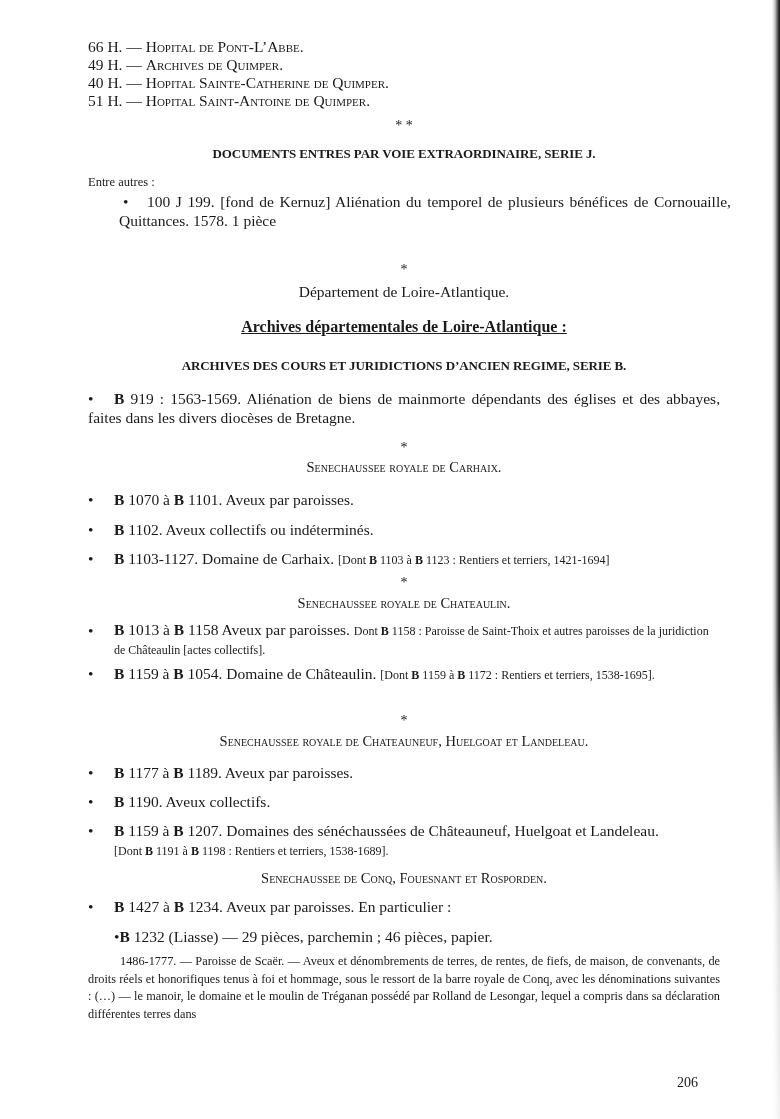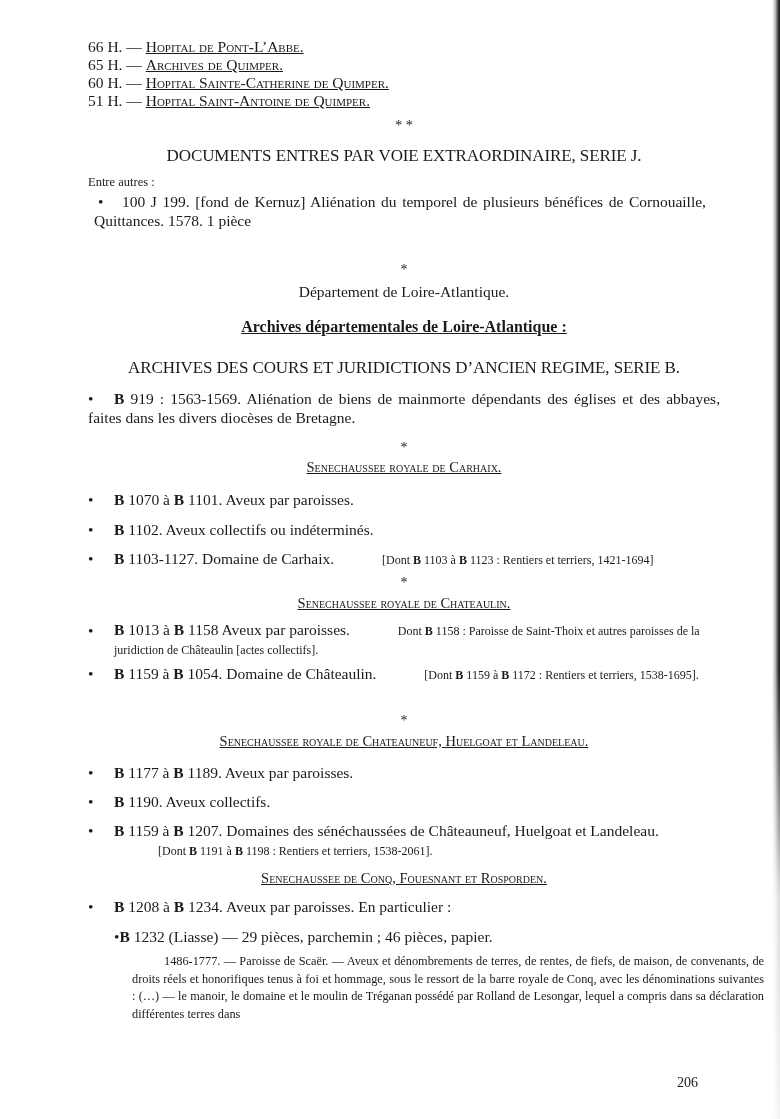--- a/index.html
+++ b/index.html
@@ -9,50 +9,50 @@
   }
   .edge {
     position: absolute; top: 0; right: 0; width: 8px; height: 1119px;
     background: linear-gradient(to right, rgba(255,255,255,0) 0%, #bdbdbd 40%, #3a3a3a 80%, #111 100%);
     -webkit-mask-image: linear-gradient(to bottom, #000 0%, #000 60%, rgba(0,0,0,0.15) 80%, rgba(0,0,0,0.05) 100%);
     mask-image: linear-gradient(to bottom, #000 0%, #000 60%, rgba(0,0,0,0.15) 80%, rgba(0,0,0,0.05) 100%);
   }
   .page { position: absolute; left: 88px; top: 0; width: 632px; }
   .abs { position: absolute; }
   .hline { font-size: 15.5px; line-height: 18px; white-space: nowrap; left: 0; }
-  .sc { font-variant: small-caps; text-decoration: underline; }
+  .sc { font-variant: small-caps; }
   .center { left: 0; width: 632px; text-align: center; }
   .stars { font-size: 14px; }
-  .h-bold { font-weight: normal; font-size: 17px; letter-spacing: -0.1px; }
+  .h-bold { font-weight: bold; font-size: 13px; letter-spacing: -0.1px; }
   .small { font-size: 12.5px; }
   .body { font-size: 15.5px; line-height: 19px; }
   .just { text-align: justify; text-align-last: left; }
   .bullet { display: inline-block; width: 26px; }
   .u { text-decoration: underline; font-weight: bold; font-size: 16px; }
   .scline { font-size: 14.5px; }
-  .note { font-size: 12px; line-height: 17px; margin-left: 44px; }
+  .note { font-size: 12px; line-height: 17px; }
   .pageno { position: absolute; left: 677px; top: 1075px; font-size: 14px; }
 </style>
 </head>
 <body>
 
 <div class="edge"></div>
 
 <div class="page">
 
   <div class="abs hline" style="top:38px"><span>66 H. — </span><span class="sc">Hopital de Pont-L’Abbe.</span></div>
-  <div class="abs hline" style="top:56px"><span>65 H. — </span><span class="sc">Archives de Quimper.</span></div>
-  <div class="abs hline" style="top:74px"><span>60 H. — </span><span class="sc">Hopital Sainte-Catherine de Quimper.</span></div>
+  <div class="abs hline" style="top:56px"><span>49 H. — </span><span class="sc">Archives de Quimper.</span></div>
+  <div class="abs hline" style="top:74px"><span>40 H. — </span><span class="sc">Hopital Sainte-Catherine de Quimper.</span></div>
   <div class="abs hline" style="top:92px"><span>51 H. — </span><span class="sc">Hopital Saint-Antoine de Quimper.</span></div>
 
   <div class="abs center stars" style="top:118px">* *</div>
 
   <div class="abs center h-bold" style="top:146px">DOCUMENTS ENTRES PAR VOIE EXTRAORDINAIRE, SERIE J.</div>
   <div class="abs small" style="top:175px; left:0">Entre autres :</div>
-  <div class="abs body just" style="top:192px; left:6px; width:612px; text-indent:0">
+  <div class="abs body just" style="top:192px; left:31px; width:612px; text-indent:0">
     <span style="display:inline-block;width:24px;padding-left:4px">•</span><span>100 J 199. [fond de Kernuz] Aliénation du temporel de plusieurs bénéfices de Cornouaille, Quittances. 1578. 1 pièce</span>
   </div>
 
   <div class="abs center stars" style="top:262px">*</div>
   <div class="abs center body" style="top:282px">Département de Loire-Atlantique.</div>
   <div class="abs center u" style="top:318px">Archives départementales de Loire-Atlantique :</div>
   <div class="abs center h-bold" style="top:358px">ARCHIVES DES COURS ET JURIDICTIONS D’ANCIEN REGIME, SERIE B.</div>
 
   <div class="abs body just" style="top:389px; left:0; width:632px">
     <span class="bullet">•</span><b>B</b><span> 919 : </span><span>1563-1569. Aliénation de biens de mainmorte dépendants des églises et des abbayes, faites dans les divers diocèses de Bretagne.</span>
@@ -92,28 +92,28 @@
 
   <div class="abs body" style="top:763px; left:0">
     <span class="bullet">•</span><b>B</b><span> 1177 à </span><b>B</b><span> 1189. Aveux par paroisses.</span>
   </div>
   <div class="abs body" style="top:792px; left:0">
     <span class="bullet">•</span><b>B</b><span> 1190. Aveux collectifs.</span>
   </div>
   <div class="abs body" style="top:821px; left:0; width:632px">
     <div style="display:flex">
       <span class="bullet" style="flex:0 0 26px">•</span>
-      <div style="flex:1; line-height:19px"><b>B</b><span> 1159 à </span><b>B</b><span> 1207. Domaines des sénéchaussées de Châteauneuf, Huelgoat et Landeleau.</span><br><span class="note"><span>[Dont </span><b>B</b><span> 1191 à </span><b>B</b><span> 1198 : Rentiers et terriers, 1538-2061].</span></span></div>
+      <div style="flex:1; line-height:19px"><b>B</b><span> 1159 à </span><b>B</b><span> 1207. Domaines des sénéchaussées de Châteauneuf, Huelgoat et Landeleau.</span><br><span class="note"><span>[Dont </span><b>B</b><span> 1191 à </span><b>B</b><span> 1198 : Rentiers et terriers, 1538-1689].</span></span></div>
     </div>
   </div>
 
   <div class="abs center sc scline" style="top:870px">Senechaussee de Conq, Fouesnant et Rosporden.</div>
 
   <div class="abs body" style="top:897px; left:0">
-    <span class="bullet">•</span><b>B</b><span> 1208 à </span><b>B</b><span> 1234. Aveux par paroisses. En particulier :</span>
+    <span class="bullet">•</span><b>B</b><span> 1427 à </span><b>B</b><span> 1234. Aveux par paroisses. En particulier :</span>
   </div>
 
   <div class="abs body" style="top:927px; left:26px">
     <span>•</span><b>B</b><span> 1232 (Liasse) — 29 pièces, parchemin ; 46 pièces, papier.</span>
   </div>
 
   <div class="abs note just" style="top:953px; left:0; width:632px; text-indent:32px; line-height:17.5px; font-size:12.3px">1486-1777. — Paroisse de Scaër. — Aveux et dénombrements de terres, de rentes, de fiefs, de maison, de convenants, de droits réels et honorifiques tenus à foi et hommage, sous le ressort de la barre royale de Conq, avec les dénominations suivantes : (…) — le manoir, le domaine et le moulin de Tréganan possédé par Rolland de Lesongar, lequel a compris dans sa déclaration différentes terres dans</div>
 
 </div>
 

